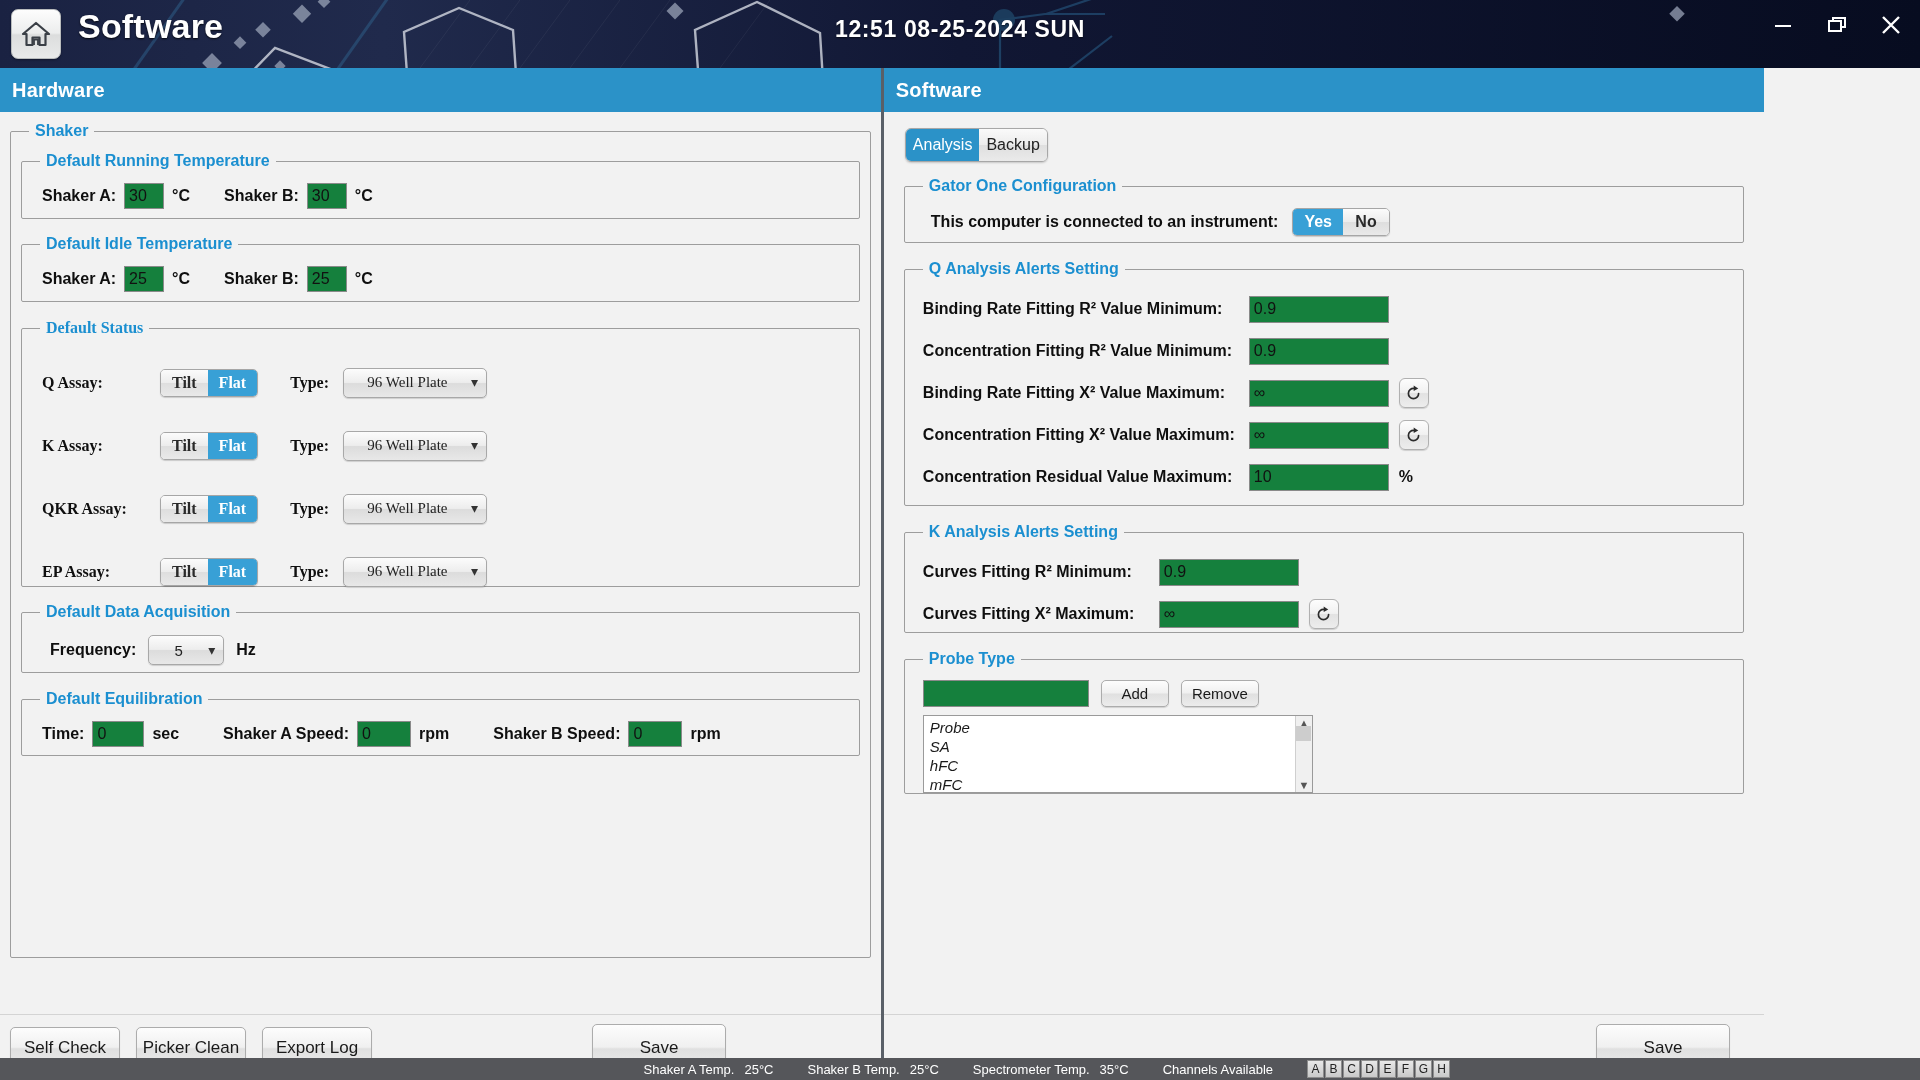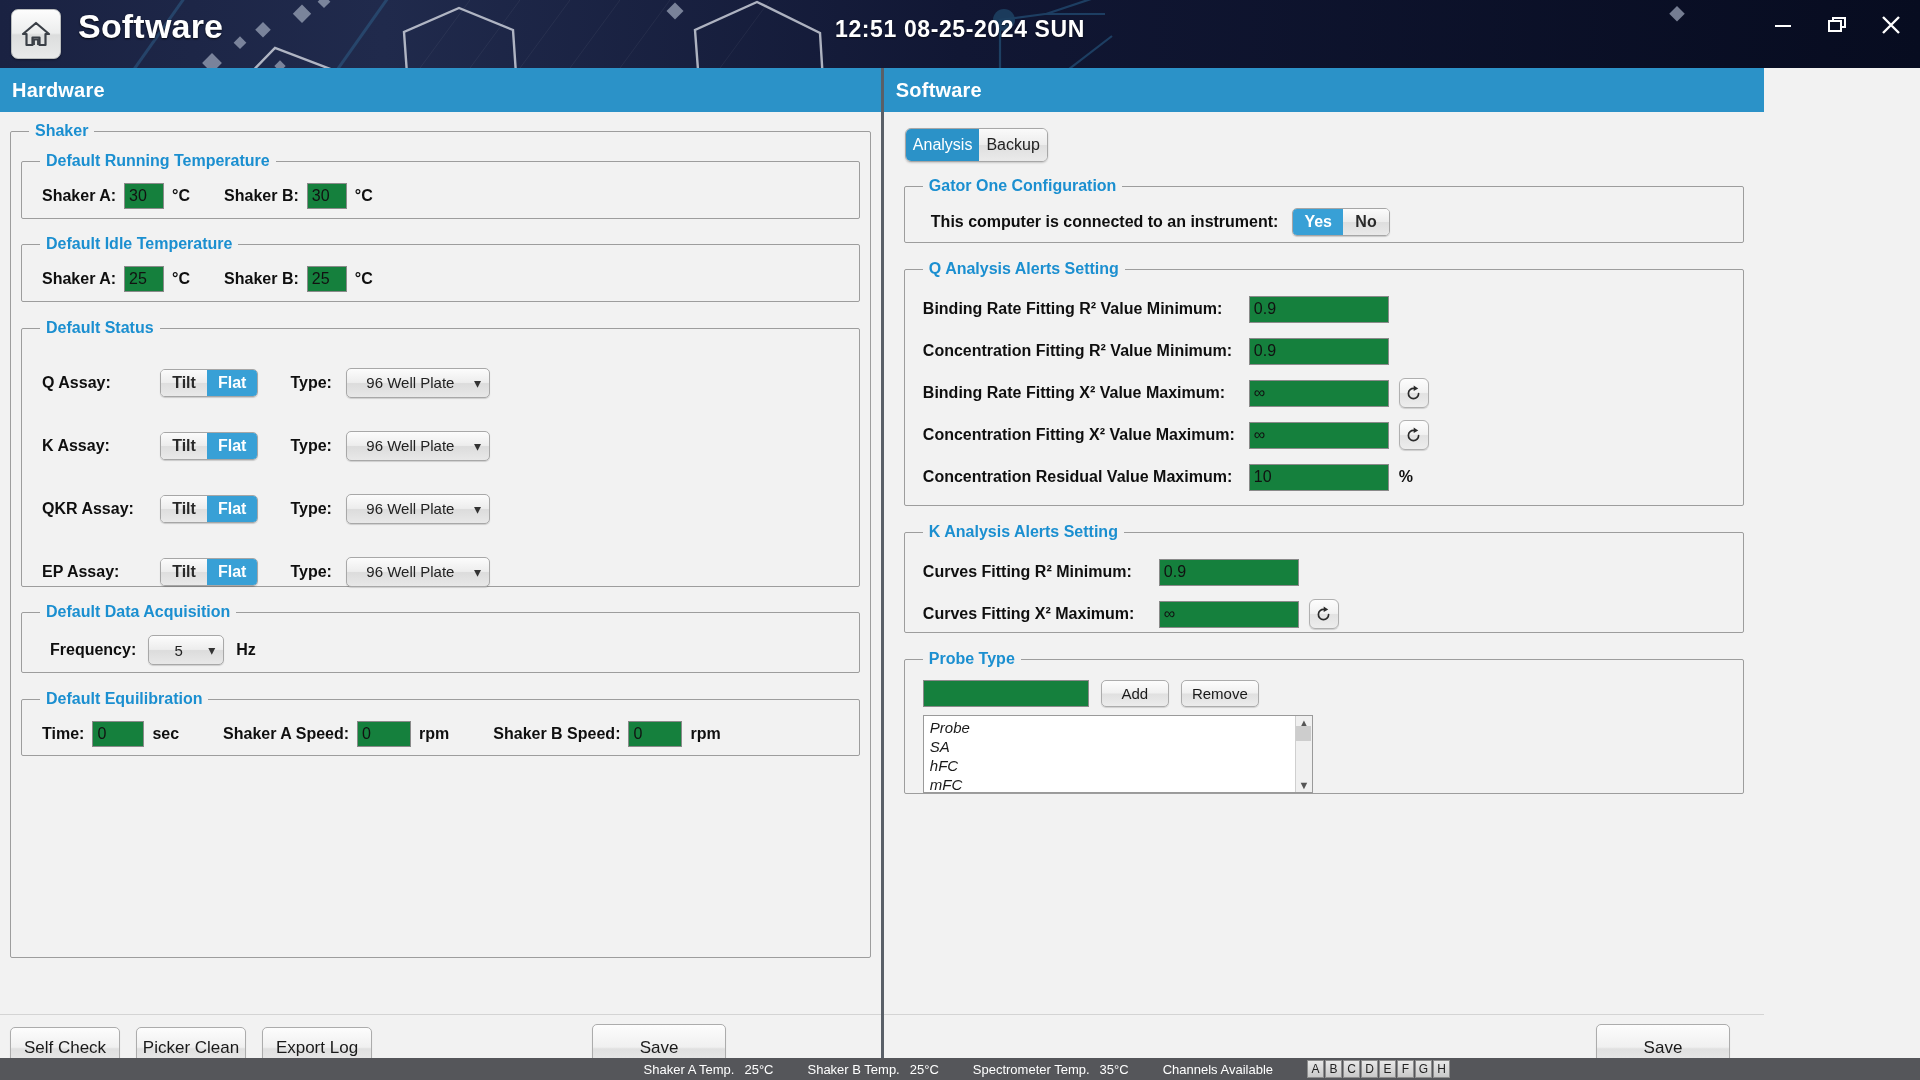--- a/index.html
+++ b/index.html
@@ -332,21 +332,21 @@
           <div class="row" style="gap:8px;margin-top:5px;margin-left:10px;">
             <span class="lbl">Shaker A:</span>
             <input class="tbox sm" value="25" style="">
             <span class="unit">°C</span>
             <span class="lbl" style="margin-left:26px;">Shaker B:</span>
             <input class="tbox sm" value="25" style="">
             <span class="unit">°C</span>
           </div>
         </fieldset>
 
-        <fieldset class="grp" style="margin-top:17px;height:268px;">
+        <fieldset class="grp" style="margin-top:17px;height:268px;font-family:Liberation Serif, serif;">
           <legend>Default Status</legend>
           <div id="status-rows" style="margin-top:6px;">
               <div class="row" style="margin-left: 10px; height: 63px; align-items: center;">
                 <span class="lbl" style="width:118px;">Q Assay:</span>
                 <div class="toggle">
                   <span class="">Tilt</span>
                   <span class="on">Flat</span>
                 </div>
                 <span class="lbl" style="margin-left:32px;">Type:</span>
                 <div class="ddl" style="margin-left:14px;min-width:144px;">

